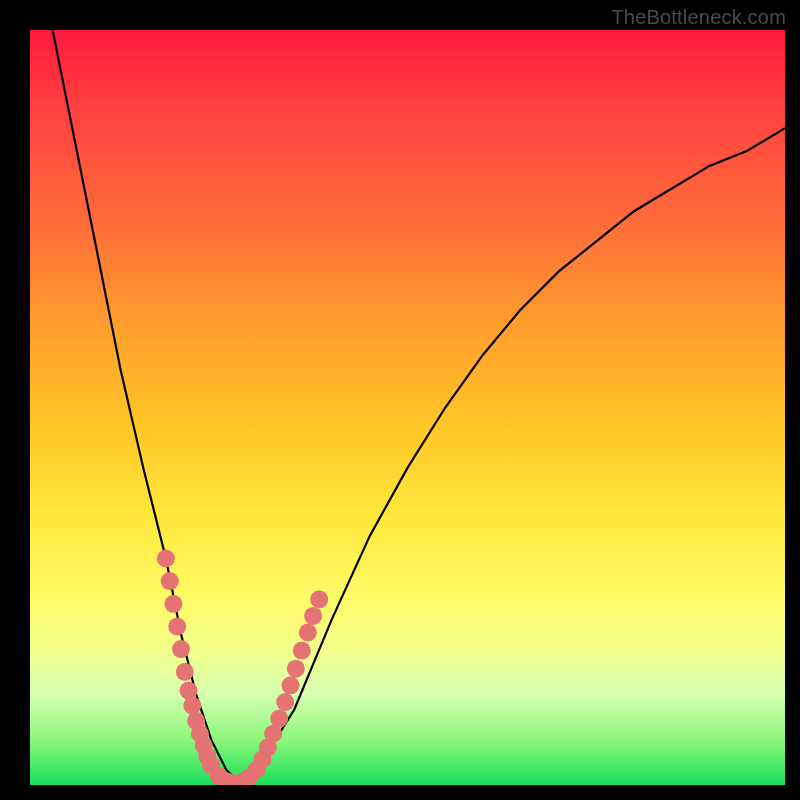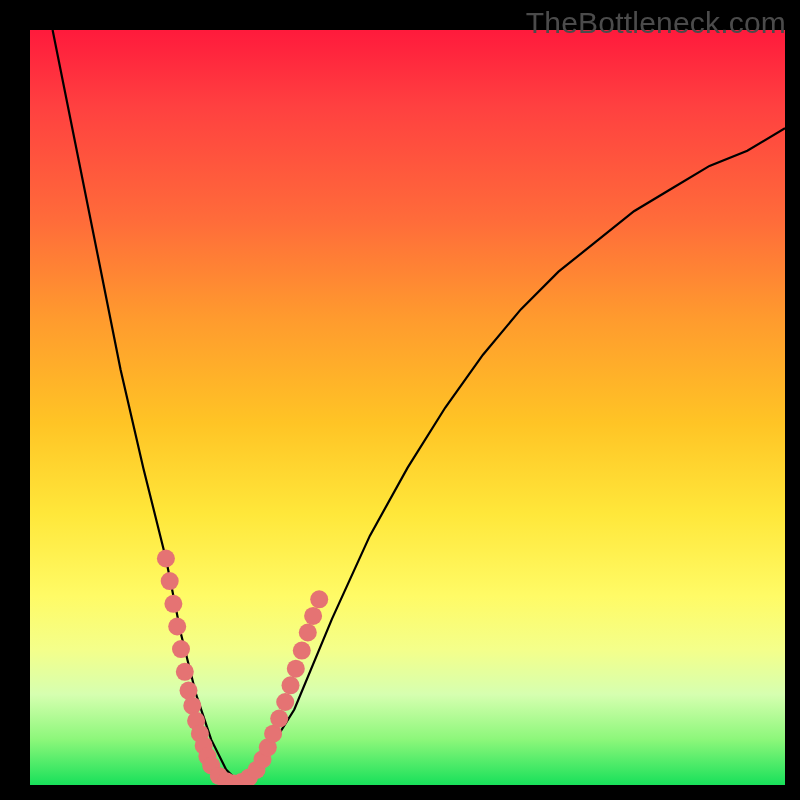--- a/index.html
+++ b/index.html
@@ -36,21 +36,21 @@
       #d6ffb0 88%,
       #8cf77a 94%,
       #18e05a 100%
     );
   }
   .watermark {
     position: absolute;
     top: 6px;
     right: 14px;
     color: #4b4b4b;
-    font-size: 30px;
+    font-size: 20px;
     font-weight: 400;
     letter-spacing: 0.2px;
     user-select: none;
   }
   svg.curve {
     position: absolute;
     inset: 0;
     width: 100%;
     height: 100%;
   }

